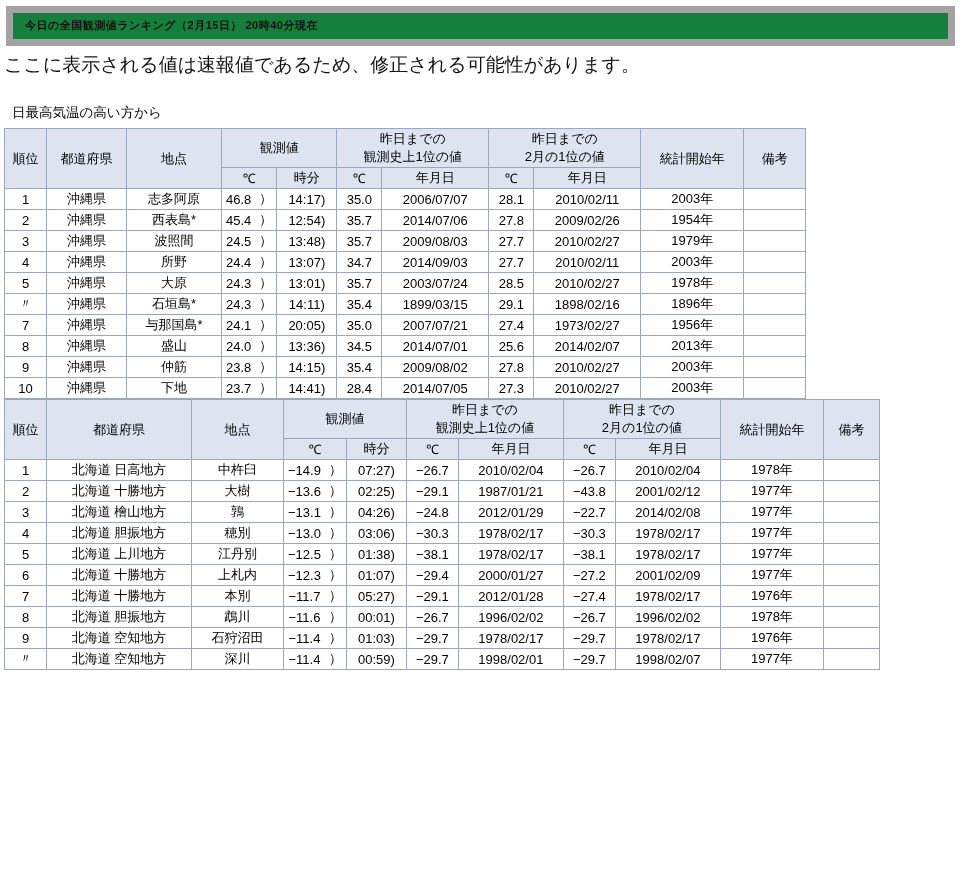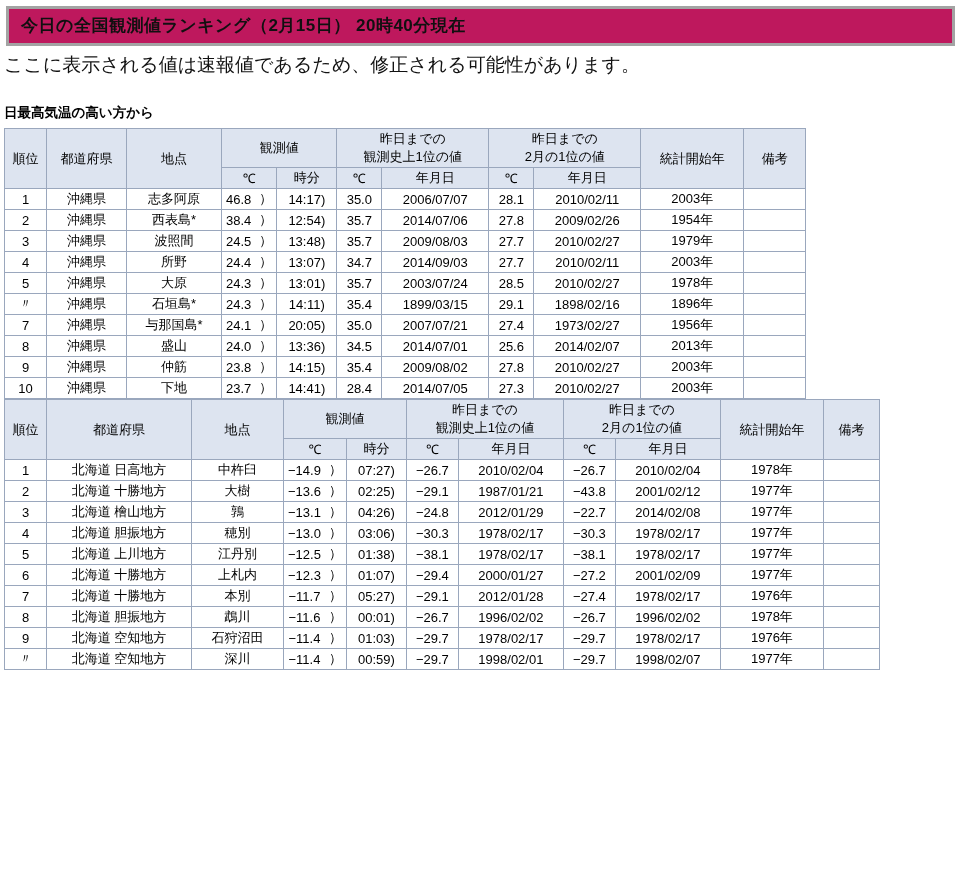--- a/index.html
+++ b/index.html
@@ -16,37 +16,37 @@
     overflow: hidden;
   }
   .page {
     position: relative;
     width: 961px;
     height: 888px;
     box-sizing: border-box;
   }
   .title-bar {
     margin: 6px 6px 0 6px;
-    background: #be185d;
-    border: 3px solid #a3a3a3;
+    background: #15803d;
+    border: 7px solid #a3a3a3;
     padding: 5px 8px 6px 12px;
-    font-size: 17px;
+    font-size: 11px;
     font-weight: bold;
     letter-spacing: 0.5px;
     color: #101010;
   }
   .note {
     margin: 6px 0 0 4px;
     font-size: 19px;
     color: #111;
   }
   .section-label {
-    margin: 26px 0 6px 4px;
+    margin: 26px 0 6px 12px;
     font-size: 13.5px;
-    font-weight: bold;
+    font-weight: normal;
     color: #000;
   }
   table.rank {
     border-collapse: collapse;
     margin-left: 4px;
     background: #ffffff;
   }
   table.rank th, table.rank td {
     border: 1px solid #9aa7bd;
     font-weight: normal;
@@ -163,21 +163,21 @@
         <td>2006/07/07</td>
         <td>28.1</td>
         <td>2010/02/11</td>
         <td>2003年</td>
         <td></td>
       </tr>
       <tr>
         <td>2</td>
         <td class="pref">沖縄県</td>
         <td class="place">西表島*</td>
-        <td class="cell-val nb-right">38.4</td>
+        <td class="cell-val nb-right">45.4</td>
         <td class="cell-paren">）</td>
         <td class="time">12:54)</td>
         <td>35.7</td>
         <td>2014/07/06</td>
         <td>27.8</td>
         <td>2009/02/26</td>
         <td>1954年</td>
         <td></td>
       </tr>
       <tr>

